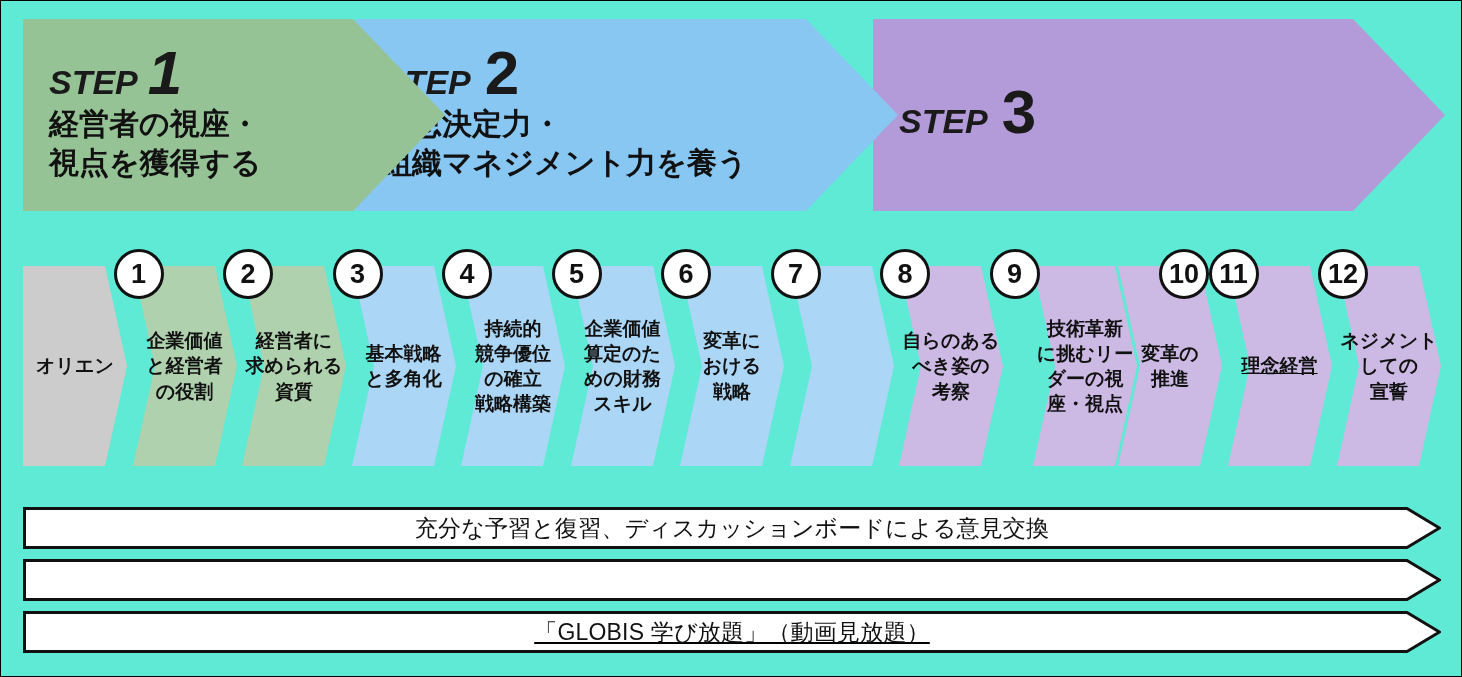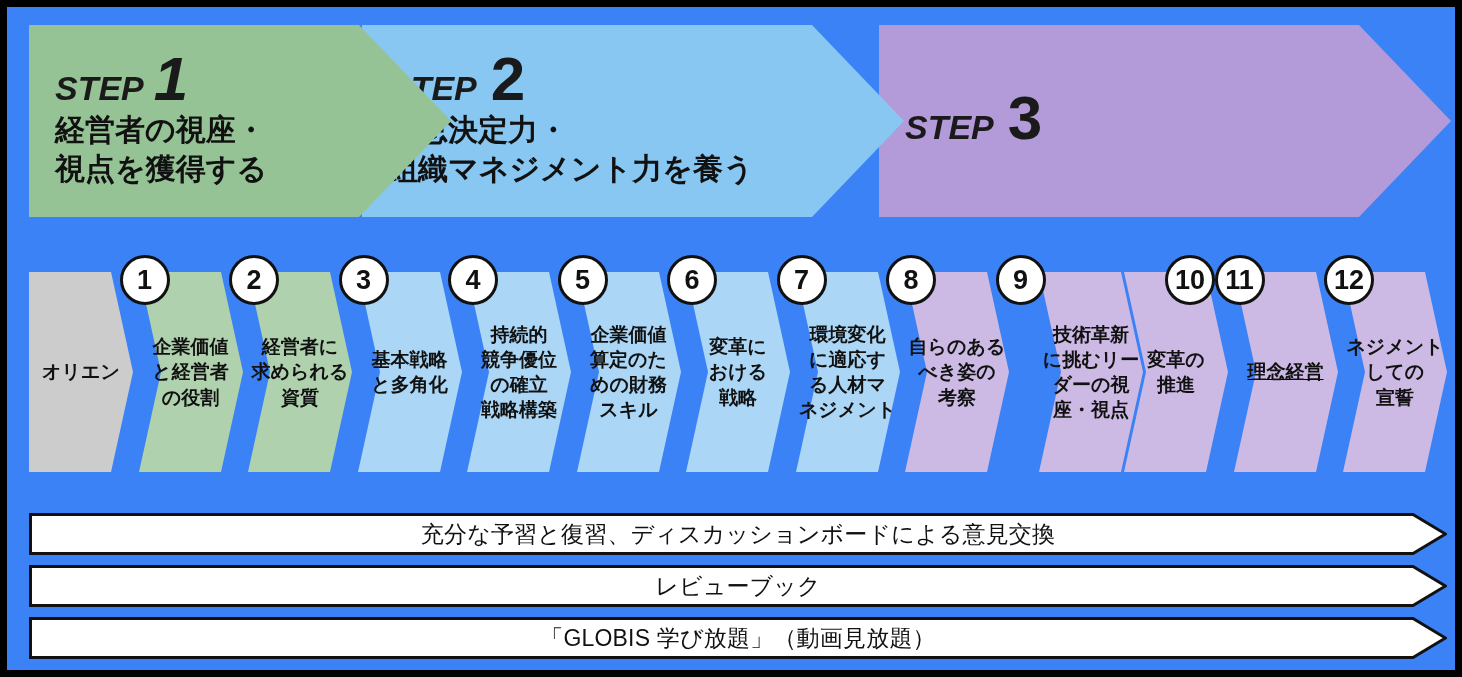--- a/index.html
+++ b/index.html
@@ -8,22 +8,22 @@
     background: #ffffff;
   }
   body {
     font-family: "Liberation Sans", "DejaVu Sans", sans-serif;
     -webkit-font-smoothing: antialiased;
   }
   #canvas {
     position: relative;
     width: 1462px;
     height: 677px;
-    background: #3b82f6;
-    border: 7px solid #000000;
+    background: #5eead4;
+    border: 1px solid #000000;
     box-sizing: border-box;
     overflow: hidden;
   }
 
   
   .step-banner {
     position: absolute;
     box-sizing: border-box;
     display: block;
   }
@@ -230,24 +230,20 @@
           <polygon points="0,0 82,0 104,100 82,200 0,200 22,100" fill="#abd6f5"></polygon>
         </svg>
         <div class="chev-label">変革に
 おける
 戦略</div>
       </div>
       <div class="chev" style="left: 788.5px; width: 104px;">
         <svg viewBox="0 0 104 200" width="104" height="200" style="position: absolute; left: 0px; top: 0px;">
           <polygon points="0,0 82,0 104,100 82,200 0,200 22,100" fill="#abd6f5"></polygon>
         </svg>
-        <div class="chev-label">環境変化
-に適応す
-る人材マ
-ネジメント</div>
       </div>
       <div class="chev" style="left: 898px; width: 104px;">
         <svg viewBox="0 0 104 200" width="104" height="200" style="position: absolute; left: 0px; top: 0px;">
           <polygon points="0,0 82,0 104,100 82,200 0,200 22,100" fill="#ccbae4"></polygon>
         </svg>
         <div class="chev-label">自らのある
 べき姿の
 考察</div>
       </div>
       <div class="chev" style="left: 1032px; width: 104px; align-items: center;">
@@ -286,23 +282,22 @@
       <div class="bar" style="top: 506px;">
         <svg viewBox="0 0 1418 42" width="1418" height="42">
           <polygon points="1.5,1.5 1384,1.5 1416.5,21 1384,40.5 1.5,40.5" fill="#ffffff" stroke="#111111" stroke-width="3"></polygon>
         </svg>
         <div class="bar-label">充分な予習と復習、ディスカッションボードによる意見交換</div>
       </div>
       <div class="bar" style="top: 558px;">
         <svg viewBox="0 0 1418 42" width="1418" height="42">
           <polygon points="1.5,1.5 1384,1.5 1416.5,21 1384,40.5 1.5,40.5" fill="#ffffff" stroke="#111111" stroke-width="3"></polygon>
         </svg>
-        <div class="bar-label">レビューブック</div>
-      </div>
-      <div class="bar" style="top: 610px;">
+      </div>
+      <div class="bar" style="top: 610px; text-decoration: underline;">
         <svg viewBox="0 0 1418 42" width="1418" height="42">
           <polygon points="1.5,1.5 1384,1.5 1416.5,21 1384,40.5 1.5,40.5" fill="#ffffff" stroke="#111111" stroke-width="3"></polygon>
         </svg>
         <div class="bar-label">「GLOBIS 学び放題」（動画見放題）</div>
       </div>
     </div>
 
 <div class="num-circle" style="left: 112.5px; top: 248px;">
       <span>1</span>
     </div>

